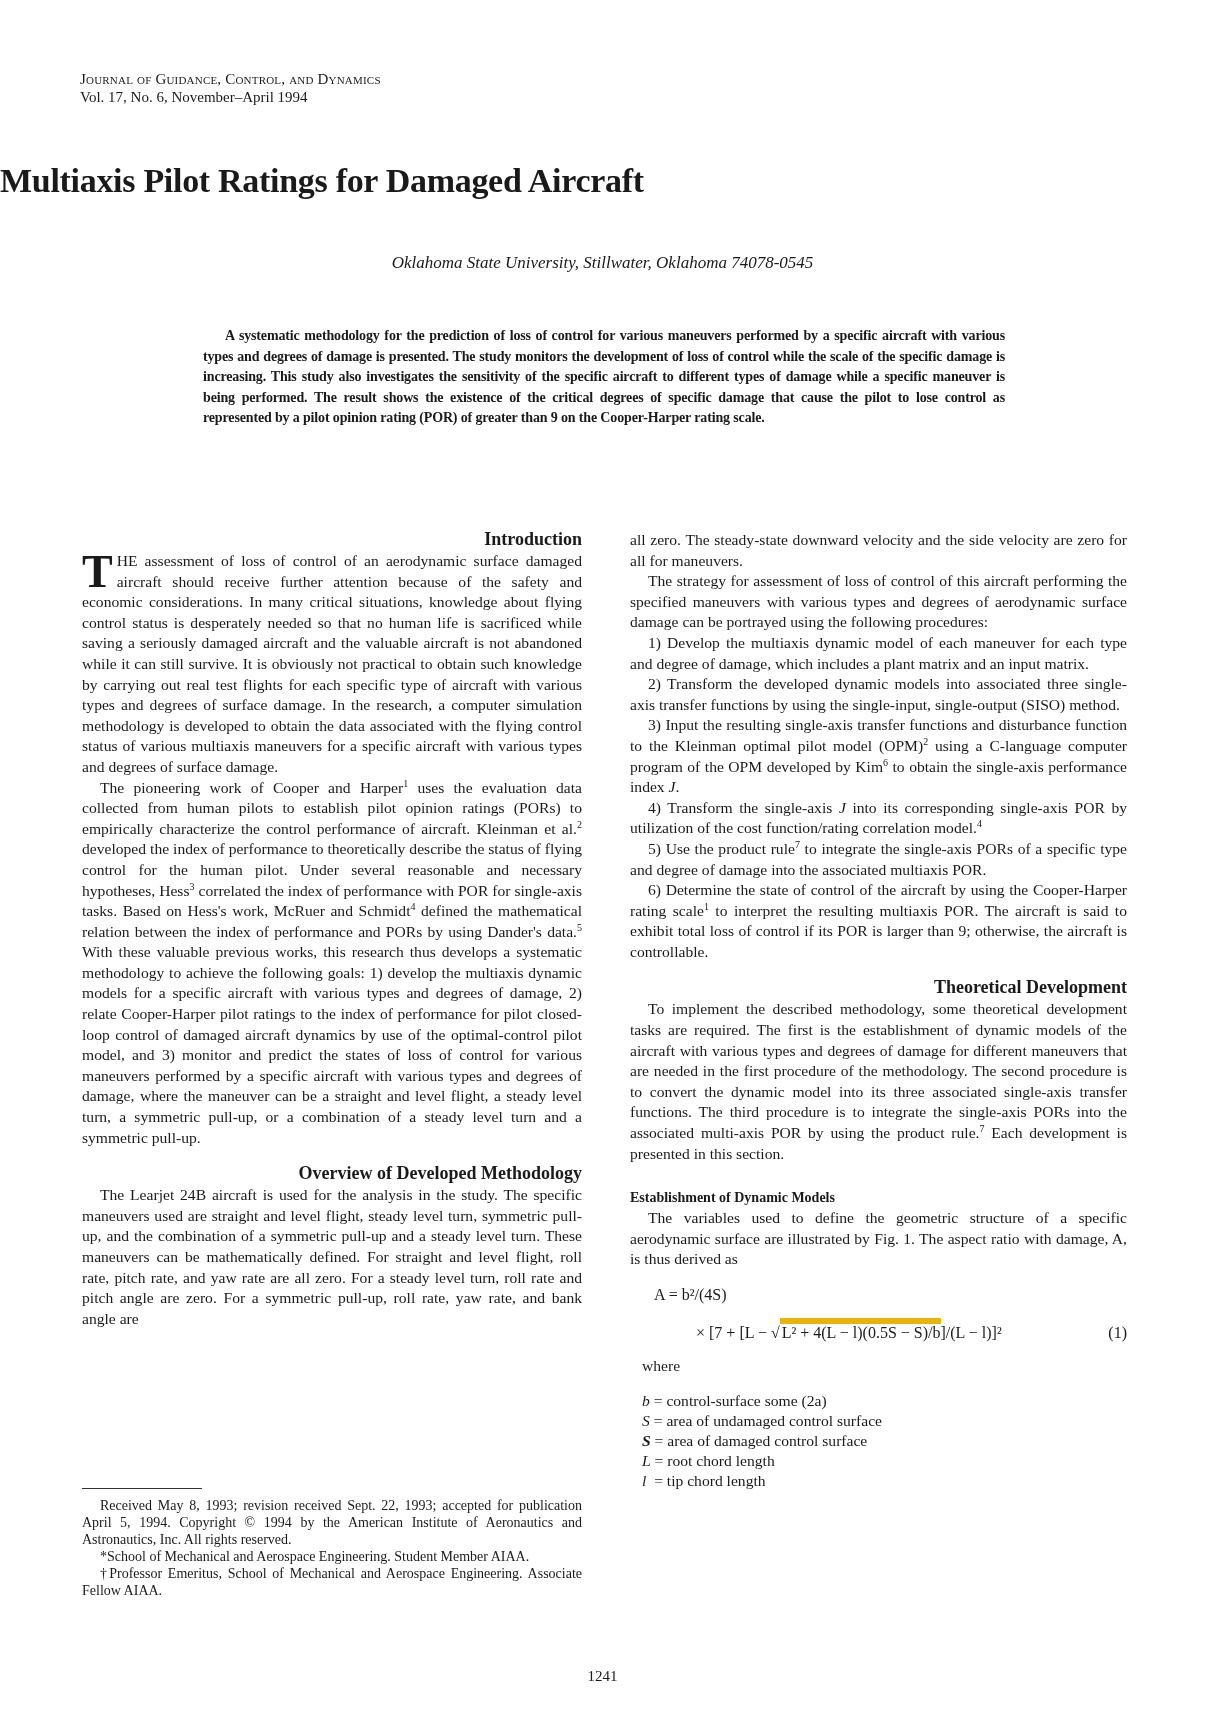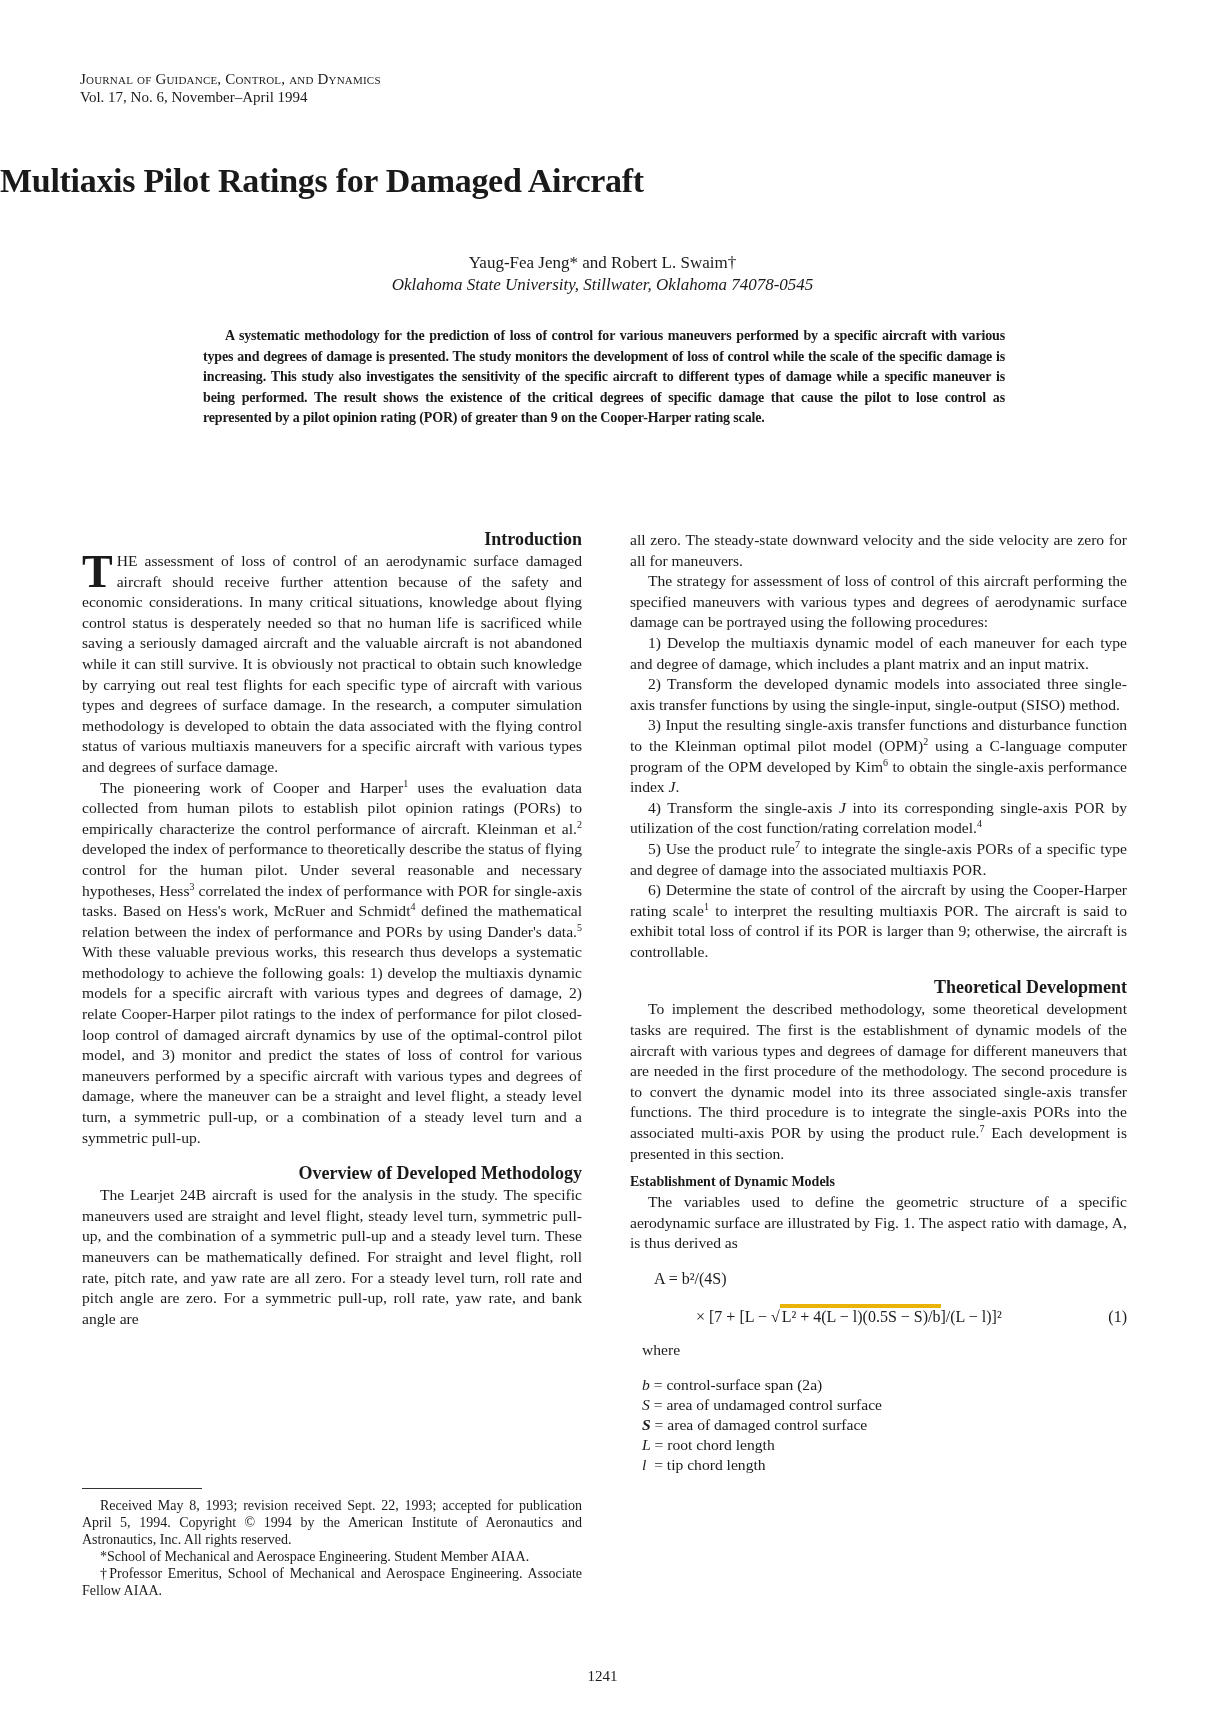--- a/index.html
+++ b/index.html
@@ -22,30 +22,30 @@
     letter-spacing: -0.15px;
   }
   .abstract p { margin: 0; text-indent: 22px; }
   .col { position: absolute; top: 528px; font-size: 15.6px; line-height: 20.6px; text-align: justify; }
   .col-left { left: 82px; width: 500px; }
   .col-right { left: 630px; width: 497px; top: 530px; }
   .col p { margin: 0; text-indent: 18px; }
   .col p.noindent { text-indent: 0; }
   .sec-head { text-align: right; font-weight: bold; font-size: 18px; line-height: 22px; margin: 0 0 1px 0; }
   .sec-head.spaced { margin-top: 14px; }
-  .subsec-head { font-weight: bold; font-size: 14px; line-height: 20px; margin-top: 8px; }
+  .subsec-head { font-weight: bold; font-size: 14px; line-height: 20px; margin-top: 24px; }
   .dropcap {
     float: left; font-size: 46px; line-height: 38px; font-weight: bold;
     margin: 2px 4px 0 0; padding: 0;
   }
   sup { font-size: 10px; line-height: 0; vertical-align: 6px; }
   .eq { margin-top: 14px; padding-left: 24px; font-size: 16px; line-height: 22px; }
   .eq .row2 { margin-top: 16px; padding-left: 42px; display: flex; justify-content: space-between; }
   .eq i, .defs i { font-style: italic; }
-  .sqrt { border-top: 4px solid #eab308; padding-left: 2px; }
+  .sqrt { border-top: 6px solid #eab308; padding-left: 2px; }
   .where { margin-top: 12px; padding-left: 12px; }
   .defs { margin-top: 14px; padding-left: 12px; line-height: 20px; }
   .footnotes {
     position: absolute; left: 82px; top: 1488px; width: 500px;
     font-size: 14px; line-height: 17px; text-align: justify;
   }
   .footnotes .rule { width: 120px; border-top: 1px solid #333; margin-bottom: 8px; }
   .footnotes p { margin: 0; text-indent: 18px; }
   .pagenum { position: absolute; left: 0; right: 0; top: 1668px; text-align: center; font-size: 15px; }
 </style>
@@ -53,21 +53,20 @@
 <body>
 
 <div class="journal">
   <div class="sc">Journal of Guidance, Control, and Dynamics</div>
   <div>Vol. 17, No. 6, November–April 1994</div>
 </div>
 
 <div class="title">Multiaxis Pilot Ratings for Damaged Aircraft</div>
 
 <div class="authors">
-  <div>Yaug-Fea Jeng* and Robert L. Swaim†</div>
   <div class="affil">Oklahoma State University, Stillwater, Oklahoma 74078-0545</div>
 </div>
 
 <div class="abstract">
   <p>A systematic methodology for the prediction of loss of control for various maneuvers performed by a specific aircraft with various types and degrees of damage is presented. The study monitors the development of loss of control while the scale of the specific damage is increasing. This study also investigates the sensitivity of the specific aircraft to different types of damage while a specific maneuver is being performed. The result shows the existence of the critical degrees of specific damage that cause the pilot to lose control as represented by a pilot opinion rating (POR) of greater than 9 on the Cooper-Harper rating scale.</p>
 </div>
 
 <div class="col col-left">
   <div class="sec-head">Introduction</div>
   <p class="noindent"><span class="dropcap">T</span><span>HE assessment of loss of control of an aerodynamic surface damaged aircraft should receive further attention because of the safety and economic considerations. In many critical situations, knowledge about flying control status is desperately needed so that no human life is sacrificed while saving a seriously damaged aircraft and the valuable aircraft is not abandoned while it can still survive. It is obviously not practical to obtain such knowledge by carrying out real test flights for each specific type of aircraft with various types and degrees of surface damage. In the research, a computer simulation methodology is developed to obtain the data associated with the flying control status of various multiaxis maneuvers for a specific aircraft with various types and degrees of surface damage.</span></p>
@@ -96,21 +95,21 @@
   <div class="eq">
     <div>A = b²/(4S)</div>
     <div class="row2">
       <span><span>× [7 + [L − </span>√<span class="sqrt">L² + 4(L − l)(0.5S − S)/b</span><span>]/(L − l)]²</span></span>
       <span>(1)</span>
     </div>
   </div>
 
   <div class="where">where</div>
   <div class="defs">
-    <div><i>b</i><span> = control-surface span (2a)</span></div>
+    <div><i>b</i><span> = control-surface some (2a)</span></div>
     <div><i>S</i><span> = area of undamaged control surface</span></div>
     <div><b><i>S</i></b><span> = area of damaged control surface</span></div>
     <div><i>L</i><span> = root chord length</span></div>
     <div><i>l</i><span style="white-space:pre">  = tip chord length</span></div>
   </div>
 </div>
 
 <div class="footnotes">
   <div class="rule"></div>
   <p>Received May 8, 1993; revision received Sept. 22, 1993; accepted for publication April 5, 1994. Copyright © 1994 by the American Institute of Aeronautics and Astronautics, Inc. All rights reserved.</p>

